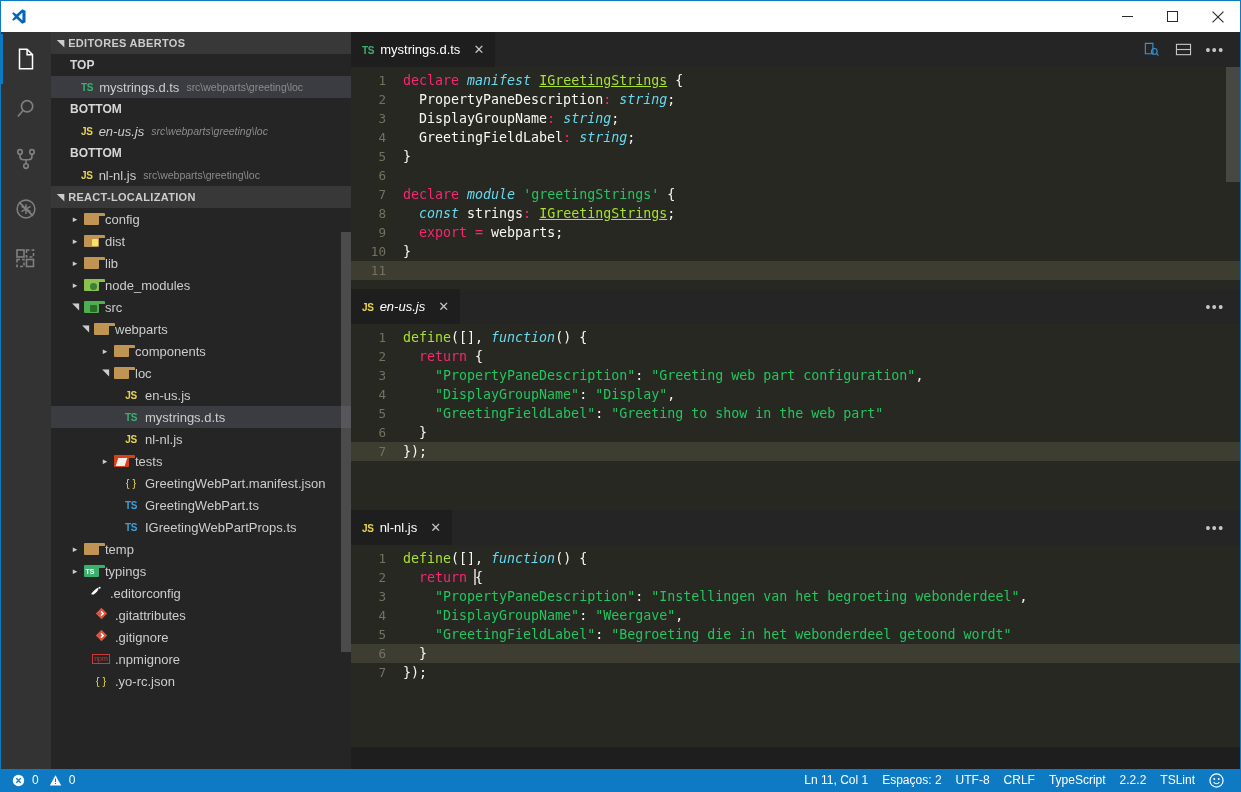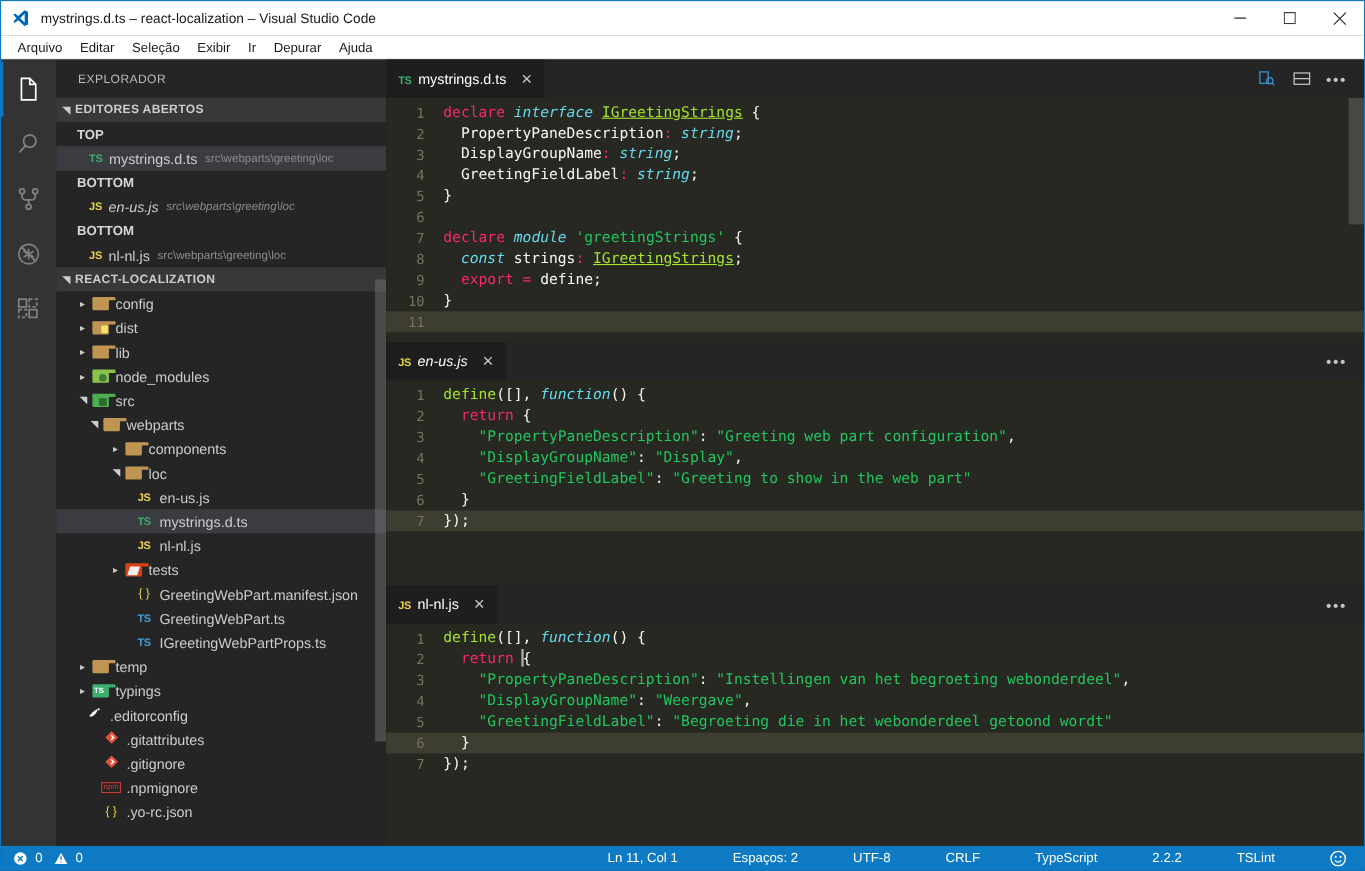--- a/index.html
+++ b/index.html
@@ -212,65 +212,55 @@
   .ed-scroll-thumb { position: absolute; right: 0; width: 14px; background: rgba(121,121,121,0.4); }
 
   
   .statusbar {
     height: 22px; background: #0e7ac4; flex: 0 0 22px;
     display: flex; align-items: center;
     font-size: 12px; color: #ffffff;
   }
   .sb-left { display: flex; align-items: center; padding-left: 11px; gap: 4px;}
   .sb-spacer { flex: 1 1 auto; }
-  .sb-right { display: flex; align-items: center; padding-right: 9px; gap: 36px; }
+  .sb-right { display: flex; align-items: center; padding-right: 9px; }
   .sb-item { padding: 0 7px; white-space: nowrap; display:flex; align-items:center; }
   .sb-ico { display: inline-flex; align-items: center; margin-right: 3px; }
 </style>
 </head>
 <body>
 
 <div class="app">
 
   <div class="titlebar">
     <span class="vscode-logo">
       <svg width="17" height="17" viewBox="0 0 16 16">
         <path d="M11.5 1.2L6.2 6.1 3.3 4 2 4.9l2.6 3.1L2 11.1l1.3.9 2.9-2.1 5.3 4.9 3.1-1.4V2.6z" fill="#0066b8"></path>
         <path d="M11.7 4.3v7.4L7.9 8z" fill="#ffffff"></path>
       </svg>
     </span>
-    <span class="title-text">mystrings.d.ts – react-localization – Visual Studio Code</span>
     <div class="win-controls">
       <div class="win-btn">
         <svg width="11" height="11" viewBox="0 0 11 11">
             <path d="M0 5.5h11" stroke="#2b2b2b" stroke-width="1"></path>
           </svg>
       </div>
       <div class="win-btn">
         <svg width="11" height="11" viewBox="0 0 11 11">
             <rect x="0.5" y="0.5" width="10" height="10" fill="none" stroke="#2b2b2b"></rect>
           </svg>
       </div>
       <div class="win-btn">
         <svg width="12" height="12" viewBox="0 0 11 11">
             <path d="M0.5 0.5l10 10M10.5 0.5l-10 10" stroke="#2b2b2b" stroke-width="1"></path>
           </svg>
       </div>
     </div>
   </div>
 
-  <div class="menubar" id="menubar">
-      <div class="menu-item">Arquivo</div>
-      <div class="menu-item">Editar</div>
-      <div class="menu-item">Seleção</div>
-      <div class="menu-item">Exibir</div>
-      <div class="menu-item">Ir</div>
-      <div class="menu-item">Depurar</div>
-      <div class="menu-item">Ajuda</div>
-    </div>
 
   <div class="body-row">
 
     <div class="activitybar">
       <div class="act-item active">
         <span>
           <svg width="26" height="26" viewBox="0 0 24 24" fill="none" stroke="currentColor" stroke-width="1.4">
             <path d="M6 3h7l5 5v13H6z"></path>
               <path d="M13 3v5h5"></path>
             <path d="M9 3V1.5h7.5L22 7v12.5h-2" opacity="0"></path>
@@ -311,21 +301,20 @@
             <rect x="3" y="3" width="7" height="7"></rect>
               <rect x="12.5" y="3" width="7" height="7" stroke-dasharray="3 2"></rect>
             <rect x="3" y="12.5" width="7" height="7" stroke-dasharray="3 2"></rect>
               <rect x="12.5" y="12.5" width="7" height="7"></rect>
           </svg>
         </span>
       </div>
     </div>
 
     <div class="sidebar">
-      <div class="sidebar-title">EXPLORADOR</div>
       <div id="sidebar-content">
           <div class="section-header">
             <span class="tw" style="transform: rotate(-90deg); display: inline-block;">◢</span>
             <span>EDITORES ABERTOS</span>
           </div>
           <div class="oe-group">TOP</div>
           <div class="oe-row selected">
             <span class="badge-ts">TS</span>
             <span class="fname">mystrings.d.ts</span>
             <span class="fpath">src\webparts\greeting\loc</span>
@@ -496,21 +485,21 @@
             <span class="twisty">▸</span>
             <span class="icon">
               <span class="folder-ico">
                 <span class="tab" style="background: rgb(60, 175, 110);"></span>
                 <span class="bod" style="background: rgb(60, 175, 110);"></span>
                 <span style="position: absolute; left: 2px; top: 3px; color: rgb(255, 255, 255); font-size: 7px; font-weight: bold; font-family: &quot;Liberation Sans&quot;, sans-serif; line-height: 8px;">TS</span>
               </span>
             </span>
             <span class="label">typings</span>
           </div>
-          <div class="tree-row" style="padding-left: 13px;">
+          <div class="tree-row" style="padding-left: 23px;">
             <span class="twisty"></span>
             <span class="icon">
               <span><svg width="14" height="13" viewBox="0 0 16 16">
                   <path d="M2 11c2-3 5-6 9-8 1 2-2 6-5 8-1 .7-3 1-4 0z" fill="#fafafa"></path>
                   <circle cx="12.5" cy="3.5" r="1.2" fill="#fafafa"></circle>
                 </svg></span>
             </span>
             <span class="label">.editorconfig</span>
           </div>
           <div class="tree-row" style="padding-left: 28px;">
@@ -572,29 +561,29 @@
                   <rect x="1.5" y="2.5" width="15" height="11"></rect>
                   <path d="M1.5 8h15"></path>
                 </svg>
               </div>
               <div class="ta">
                 <span class="dots">•••</span>
               </div>
             </div>
           </div>
           <div class="code">
-            <div class="cline"><div class="ln">1</div><div class="ctext"><span class="t-kw">declare</span><span class="t-plain"> </span><span class="t-kw2">interface</span><span class="t-plain"> </span><span class="t-type">IGreetingStrings</span><span class="t-plain"> {</span></div></div>
+            <div class="cline"><div class="ln">1</div><div class="ctext"><span class="t-kw">declare</span><span class="t-plain"> </span><span class="t-kw2">manifest</span><span class="t-plain"> </span><span class="t-type">IGreetingStrings</span><span class="t-plain"> {</span></div></div>
             <div class="cline"><div class="ln">2</div><div class="ctext"><span class="t-plain">  PropertyPaneDescription</span><span class="t-kw">:</span><span class="t-plain"> </span><span class="t-kw2">string</span><span class="t-plain">;</span></div></div>
             <div class="cline"><div class="ln">3</div><div class="ctext"><span class="t-plain">  DisplayGroupName</span><span class="t-kw">:</span><span class="t-plain"> </span><span class="t-kw2">string</span><span class="t-plain">;</span></div></div>
             <div class="cline"><div class="ln">4</div><div class="ctext"><span class="t-plain">  GreetingFieldLabel</span><span class="t-kw">:</span><span class="t-plain"> </span><span class="t-kw2">string</span><span class="t-plain">;</span></div></div>
             <div class="cline"><div class="ln">5</div><div class="ctext"><span class="t-plain">}</span></div></div>
             <div class="cline"><div class="ln">6</div><div class="ctext"><span class="t-plain"></span></div></div>
             <div class="cline"><div class="ln">7</div><div class="ctext"><span class="t-kw">declare</span><span class="t-plain"> </span><span class="t-kw2">module</span><span class="t-plain"> </span><span class="t-str">'greetingStrings'</span><span class="t-plain"> {</span></div></div>
             <div class="cline"><div class="ln">8</div><div class="ctext"><span class="t-plain">  </span><span class="t-kw2">const</span><span class="t-plain"> strings</span><span class="t-kw">:</span><span class="t-plain"> </span><span class="t-type">IGreetingStrings</span><span class="t-plain">;</span></div></div>
-            <div class="cline"><div class="ln">9</div><div class="ctext"><span class="t-plain">  </span><span class="t-kw">export</span><span class="t-plain"> </span><span class="t-kw">=</span><span class="t-plain"> define;</span></div></div>
+            <div class="cline"><div class="ln">9</div><div class="ctext"><span class="t-plain">  </span><span class="t-kw">export</span><span class="t-plain"> </span><span class="t-kw">=</span><span class="t-plain"> webparts;</span></div></div>
             <div class="cline"><div class="ln">10</div><div class="ctext"><span class="t-plain">}</span></div></div>
             <div class="cline hl"><div class="ln">11</div><div class="ctext"><span class="t-plain"></span></div></div>
             <div class="ed-scrollbar">
               <div class="ed-scroll-thumb" style="top: 0px; height: 115px;"></div>
             </div>
           </div>
         </div>
         <div class="egroup" style="height: 221px;">
           <div class="tabbar">
             <div class="tab italic">

